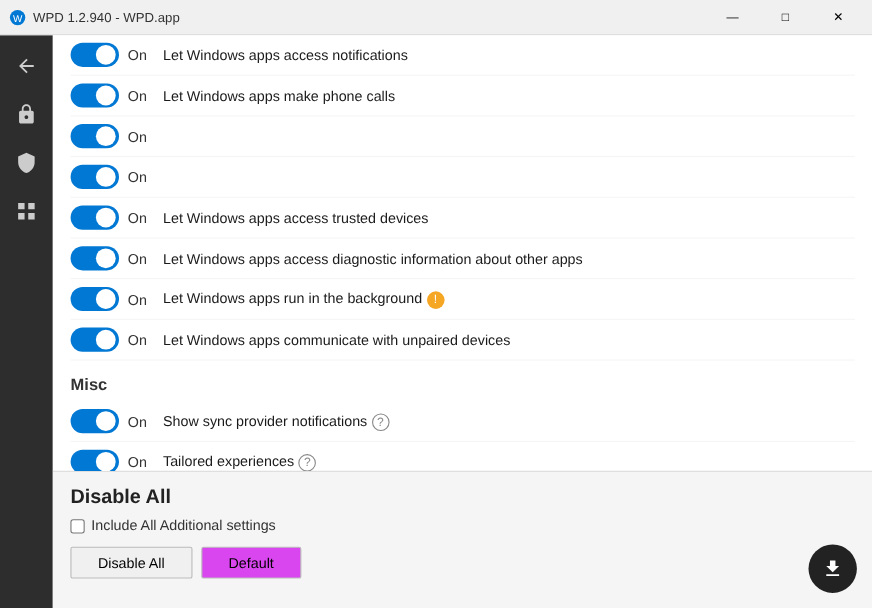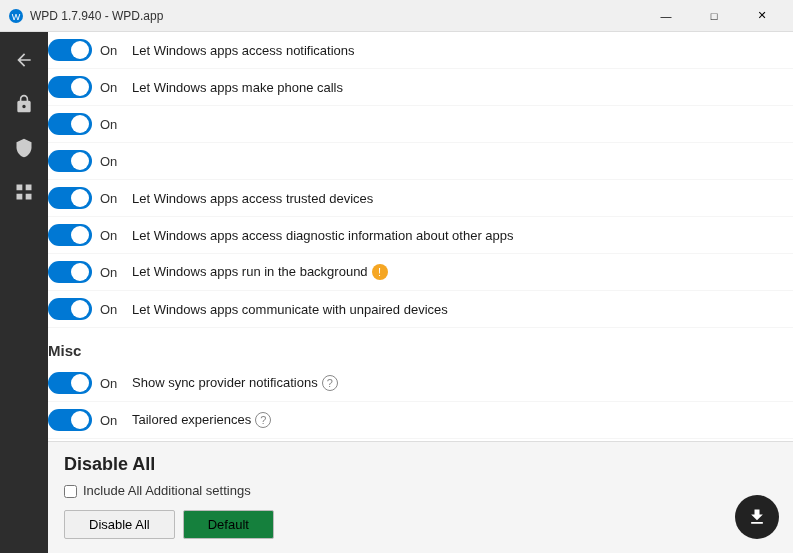--- a/index.html
+++ b/index.html
@@ -90,21 +90,21 @@
       display: flex;
       flex-direction: column;
       overflow: hidden;
       background: #fff;
     }
 
     
     .scroll-area {
       flex: 1;
       overflow-y: auto;
-      padding: 0 0;
+      padding: 0 16px;
     }
     .scroll-area::-webkit-scrollbar { width: 8px; }
     .scroll-area::-webkit-scrollbar-track { background: #f0f0f0; }
     .scroll-area::-webkit-scrollbar-thumb { background: #bbb; border-radius: 4px; }
 
     .settings-row {
       display: flex;
       align-items: center;
       padding: 7px 0;
       border-bottom: 1px solid #f5f5f5;
@@ -172,21 +172,21 @@
       font-size: 15px;
       font-weight: 600;
       color: #333;
       padding: 14px 0 6px 0;
     }
 
     
     .bottom-section {
       background: #f5f5f5;
       border-top: 1px solid #ddd;
-      padding: 12px 16px 14px 16px;
+      padding: 12px 16px 27px 16px;
       flex-shrink: 0;
     }
     .disable-all-title {
       font-size: 18px;
       font-weight: 600;
       color: #222;
       margin-bottom: 8px;
     }
     .checkbox-row {
       display: flex;
@@ -203,21 +203,21 @@
       color: #333;
     }
     .btn-row {
       display: flex;
       gap: 8px;
     }
     .btn {
       padding: 6px 24px;
       font-size: 13px;
       border: 1px solid #bbb;
-      background: #15803d;
+      background: #d946ef;
       cursor: pointer;
       border-radius: 2px;
     }
     .btn.primary {
       background: #f0f0f0;
     }
 
     
     .fab {
       position: absolute;
@@ -240,21 +240,21 @@
   </style>
 </head>
 <body>
 
 <div class="title-bar">
   <div class="title-bar-left">
     <svg class="title-bar-icon" viewBox="0 0 16 16">
       <circle cx="8" cy="8" r="7" fill="#0078d4"></circle>
       <text x="8" y="12" text-anchor="middle" fill="#fff" font-size="9" font-family="Arial">W</text>
     </svg>
-    <span class="title-bar-text">WPD 1.7.940 - WPD.app</span>
+    <span class="title-bar-text">WPD 1.2.940 - WPD.app</span>
   </div>
   <div class="title-bar-controls">
     <button class="title-btn">—</button>
     <button class="title-btn">□</button>
     <button class="title-btn close">✕</button>
   </div>
 </div>
 
 <div class="main-layout relative">
   <div class="sidebar">

